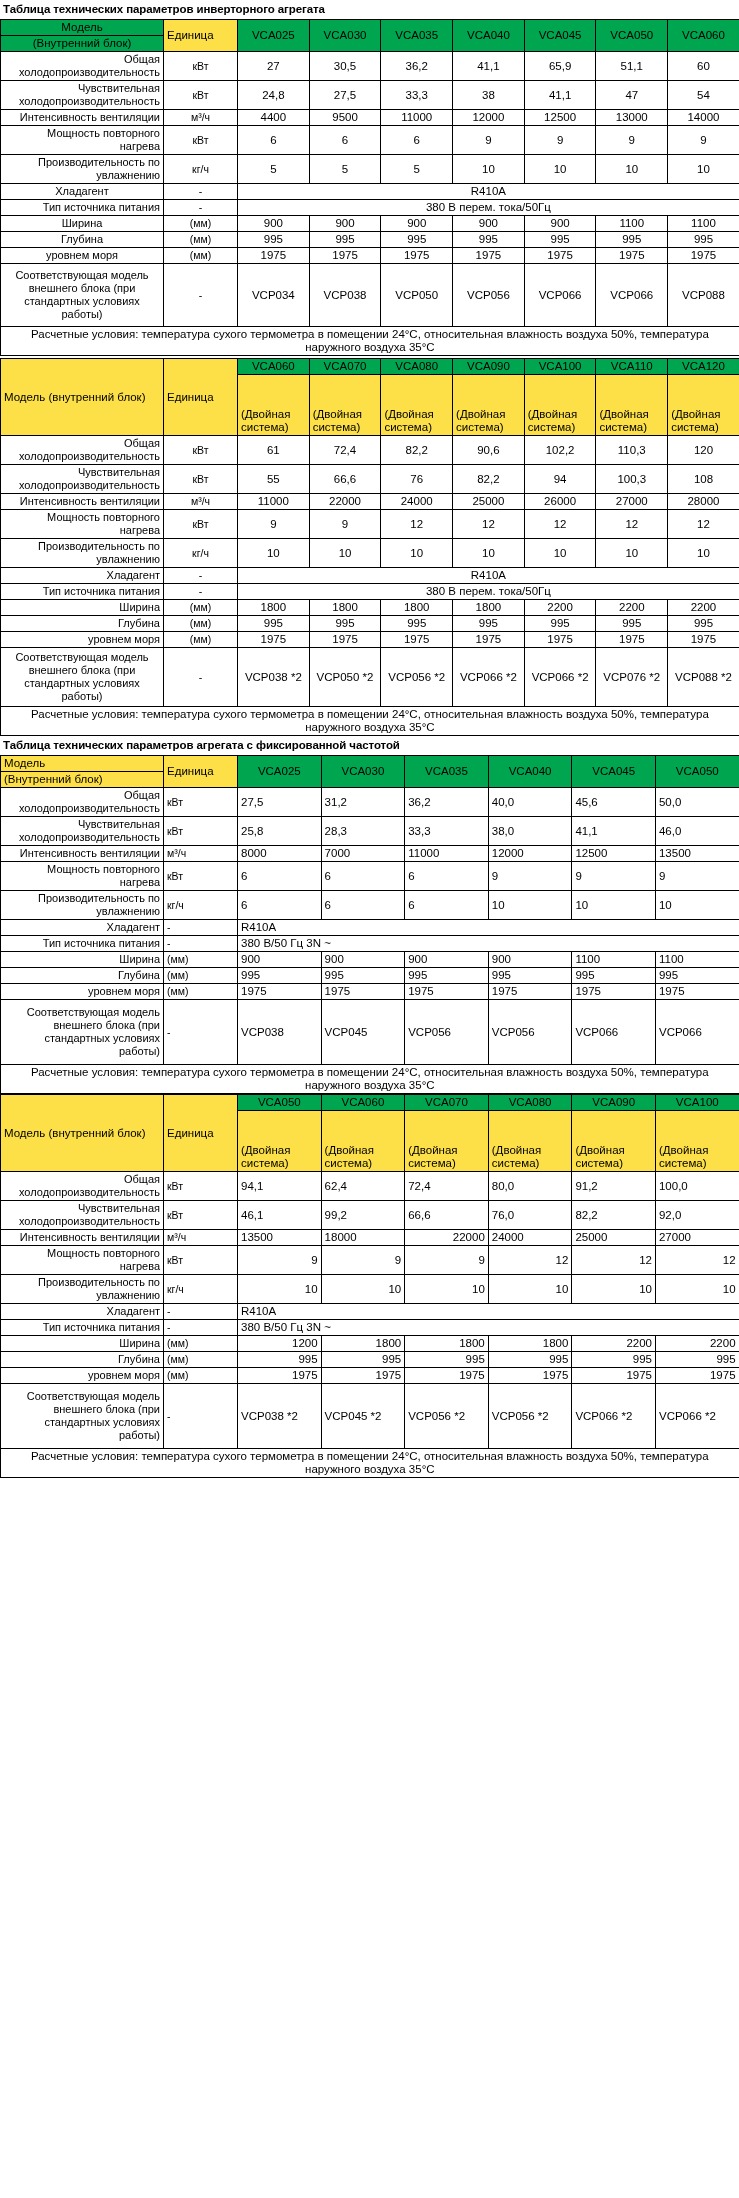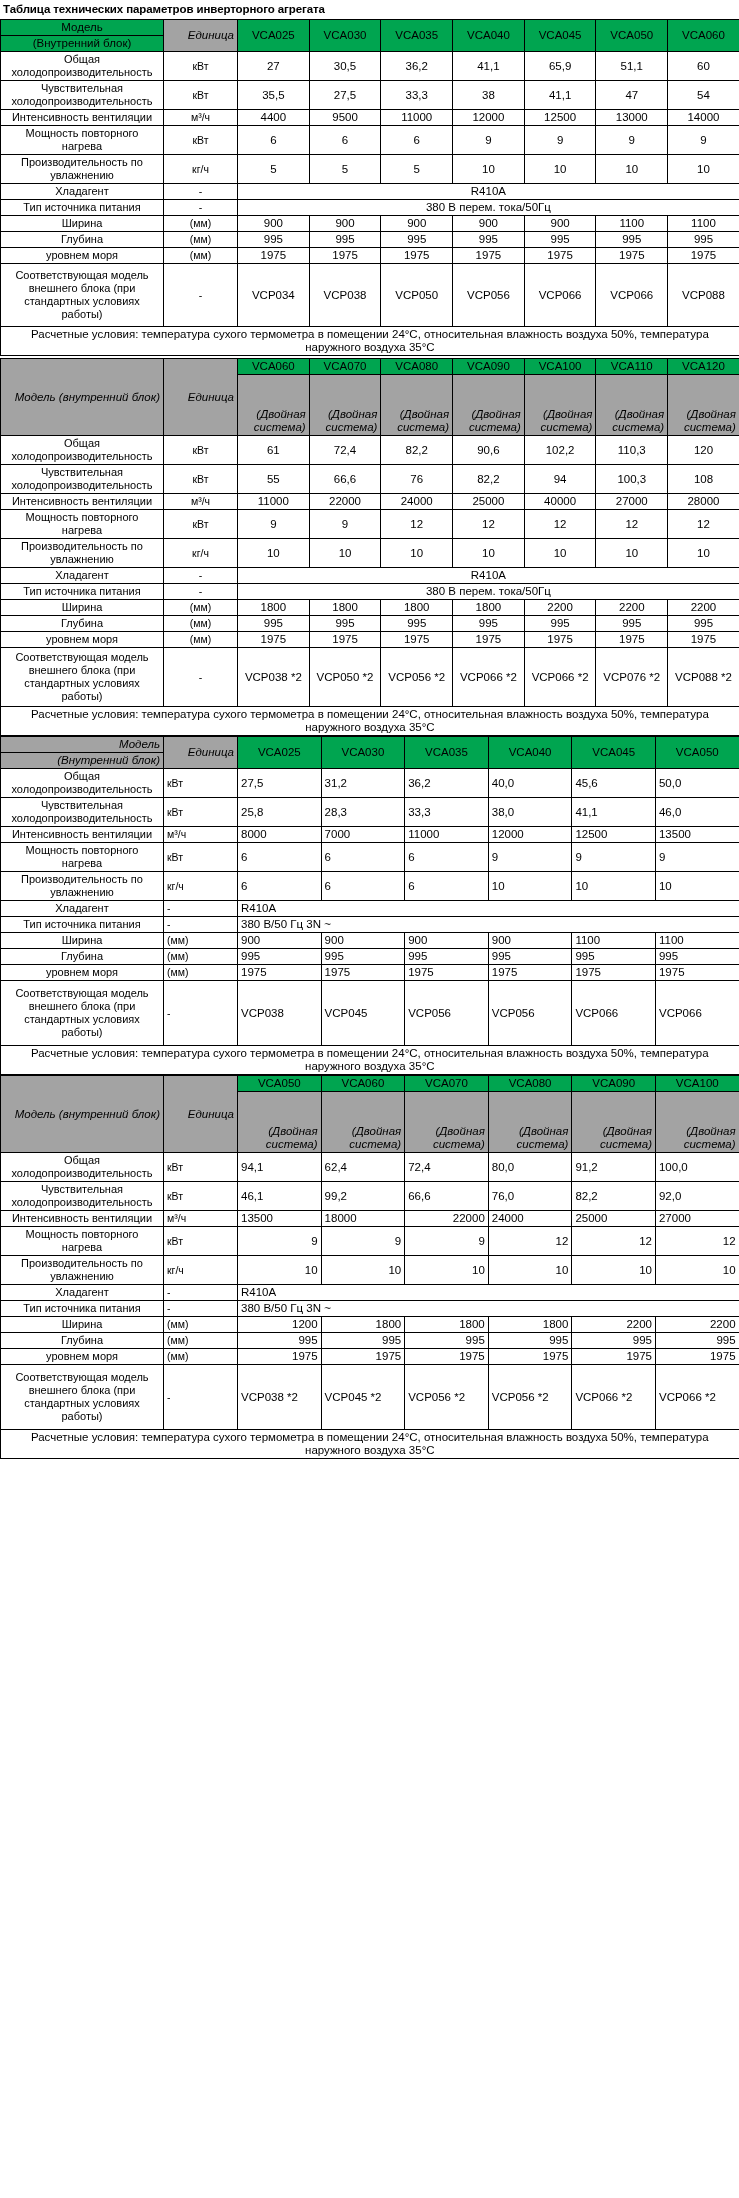--- a/index.html
+++ b/index.html
@@ -42,29 +42,28 @@
   }
   
   .hdr {
     background: #00a550;
     font-weight: bold;
     text-align: center;
     font-size: 11.5px;
     line-height: 14px;
   }
   .hdr-left {
-    background: #a3a3a3;
+    background: #fde047;
     font-weight: bold;
+    text-align: left;
+    font-size: 11.5px;
+    line-height: 14px;
+  }
+  .param {
     text-align: right;
-    font-size: 11.5px;
-    line-height: 14px;
-    font-style: italic;
-  }
-  .param {
-    text-align: center;
     font-size: 11px;
     line-height: 13.5px;
   }
   .param-c {
     text-align: center;
   }
   .unit {
     text-align: center;
     font-size: 10.5px;
   }
@@ -146,21 +145,21 @@
         <td class="val">30,5</td>
         <td class="val">36,2</td>
         <td class="val">41,1</td>
         <td class="val">65,9</td>
         <td class="val">51,1</td>
         <td class="val">60</td>
       </tr>
       <tr>
         <td class="param">Чувствительная холодопроизводительность</td>
         <td class="unit">кВт</td>
-        <td class="val">35,5</td>
+        <td class="val">24,8</td>
         <td class="val">27,5</td>
         <td class="val">33,3</td>
         <td class="val">38</td>
         <td class="val">41,1</td>
         <td class="val">47</td>
         <td class="val">54</td>
       </tr>
       <tr>
         <td class="param">Интенсивность вентиляции</td>
         <td class="unit">м³/ч</td>
@@ -311,21 +310,21 @@
         <td class="val">100,3</td>
         <td class="val">108</td>
       </tr>
       <tr>
         <td class="param">Интенсивность вентиляции</td>
         <td class="unit">м³/ч</td>
         <td class="val">11000</td>
         <td class="val">22000</td>
         <td class="val">24000</td>
         <td class="val">25000</td>
-        <td class="val">40000</td>
+        <td class="val">26000</td>
         <td class="val">27000</td>
         <td class="val">28000</td>
       </tr>
       <tr>
         <td class="param">Мощность повторного нагрева</td>
         <td class="unit">кВт</td>
         <td class="val">9</td>
         <td class="val">9</td>
         <td class="val">12</td>
         <td class="val">12</td>
@@ -397,20 +396,21 @@
         <td class="val">VCP066 *2</td>
         <td class="val">VCP076 *2</td>
         <td class="val">VCP088 *2</td>
       </tr>
       <tr>
         <td class="note" colspan="9">Расчетные условия: температура сухого термометра в помещении 24°С, относительная влажность воздуха 50%, температура наружного воздуха 35°С</td>
       </tr>
     </tbody>
   </table>
 
+  <div class="table-title">Таблица технических параметров агрегата с фиксированной частотой</div>
   <table class="spec">
     <colgroup>
         <col class="c-param">
         <col class="c-unit">
         <col class="c-6">
         <col class="c-6">
         <col class="c-6">
         <col class="c-6">
         <col class="c-6">
         <col class="c-6">

